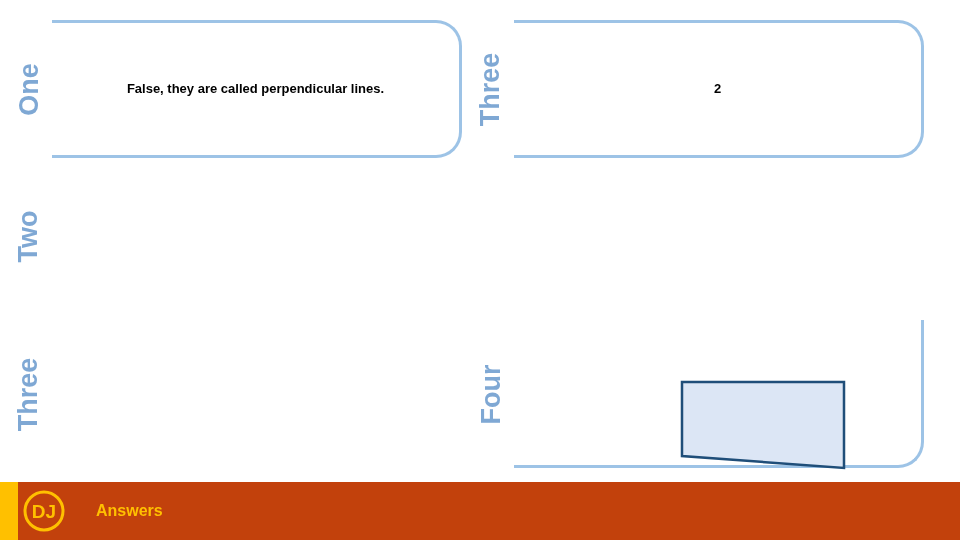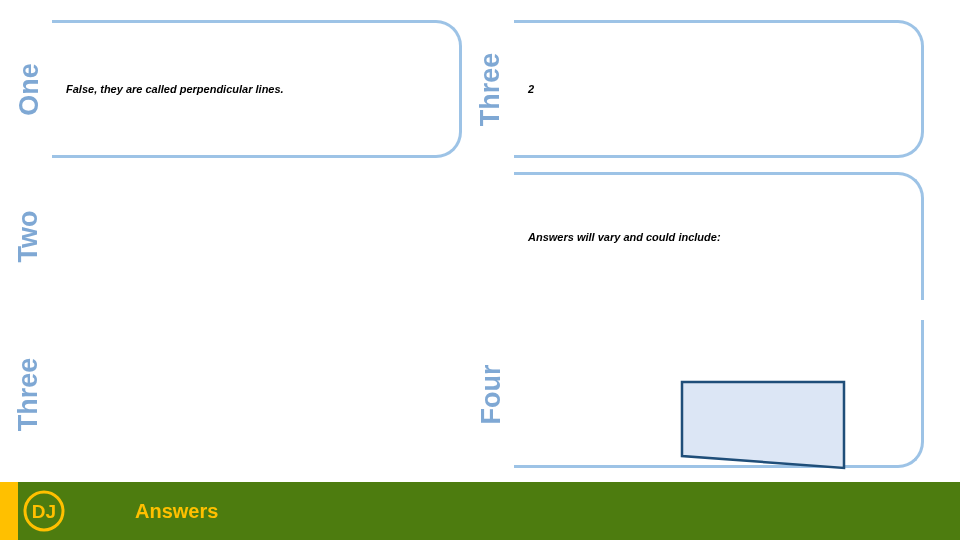--- a/index.html
+++ b/index.html
@@ -57,27 +57,27 @@
     border-left: none;
     border-bottom-right-radius: 26px;
     border-top-right-radius: 26px;
     box-sizing: border-box;
     display: flex;
     align-items: center;
     justify-content: center;
   }
   .bubble-text {
     color: #000000;
-    font-size: 11px;
+    font-size: 13px;
     font-weight: bold;
     line-height: 1.33;
+    text-align: center;
     padding: 0 14px;
     box-sizing: border-box;
     width: 100%;
-    font-style: italic;
   }
   .bubble-text.plain {
     font-weight: bold;
   }
 
   
   #block-one   { left: 0px;   top: 20px;  width: 462px; height: 138px; }
   #block-two   { left: 0px;   top: 172px; width: 462px; height: 128px; }
   #block-three { left: 0px;   top: 320px; width: 462px; height: 148px; }
   #block-four  { left: 462px; top: 20px;  width: 462px; height: 138px; }
@@ -101,21 +101,21 @@
     height: 110px;
   }
 
   
   .bottombar {
     position: absolute;
     left: 0;
     bottom: 0;
     width: 960px;
     height: 58px;
-    background: #4d7c0f;
+    background: #c2410c;
   }
   .bottombar .yellow-stripe {
     position: absolute;
     left: 0;
     top: 0;
     width: 18px;
     height: 58px;
     background: #FFC000;
   }
   .bottombar .logo {
@@ -126,23 +126,22 @@
     height: 44px;
   }
   .bottombar .bar-title {
     position: absolute;
     left: 96px;
     top: 0;
     height: 58px;
     display: flex;
     align-items: center;
     color: #FFC000;
-    font-size: 20px;
-    font-weight: bold;
-    margin-left: 39px;
+    font-size: 16px;
+    font-weight: bold;
   }
 </style>
 </head>
 <body>
 
 <div class="slide">
 
   <div class="block" id="block-one">
     <div class="sidelabel">
       <span>One</span>
@@ -166,28 +165,20 @@
 
   <div class="block" id="block-four">
     <div class="sidelabel">
       <span>Three</span>
     </div>
     <div class="bubble">
       <div class="bubble-text plain">2</div>
     </div>
   </div>
 
-  <div class="block" id="block-five">
-    <div class="sidelabel">
-      <span></span>
-    </div>
-    <div class="bubble">
-      <div class="bubble-text">Answers will vary and could include:</div>
-    </div>
-  </div>
 
   <div class="block" id="block-six">
     <div class="sidelabel">
       <span>Four</span>
     </div>
     <div class="bubble">
       <div class="shape-wrap">
         <svg width="200" height="110" viewBox="0 0 200 110">
           <polygon points="8,4 170,4 170,90 8,78" fill="#DCE6F5" stroke="#1F4E79" stroke-width="2.5"></polygon>
         </svg>

